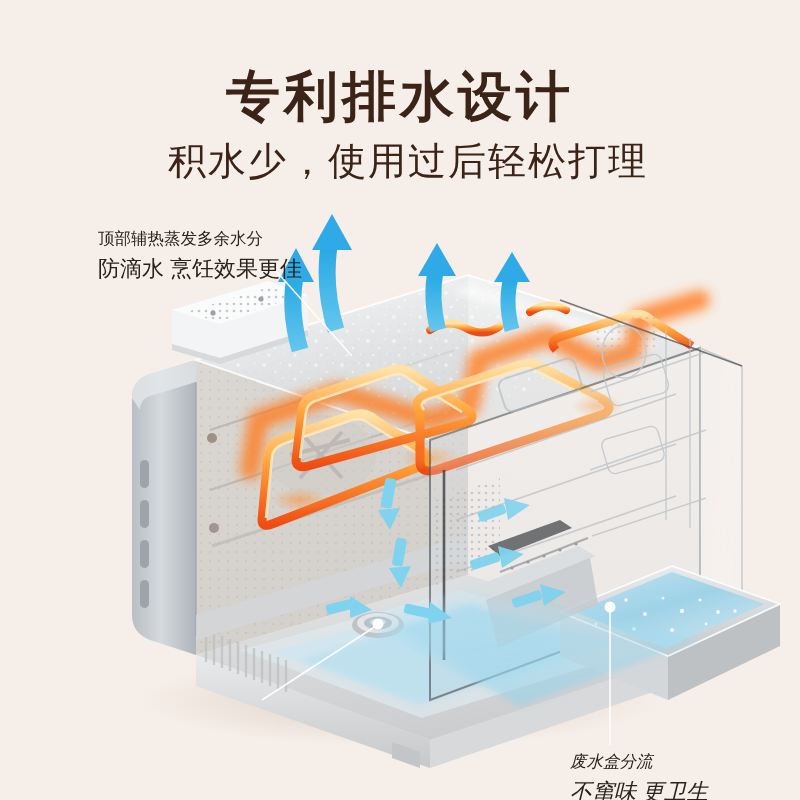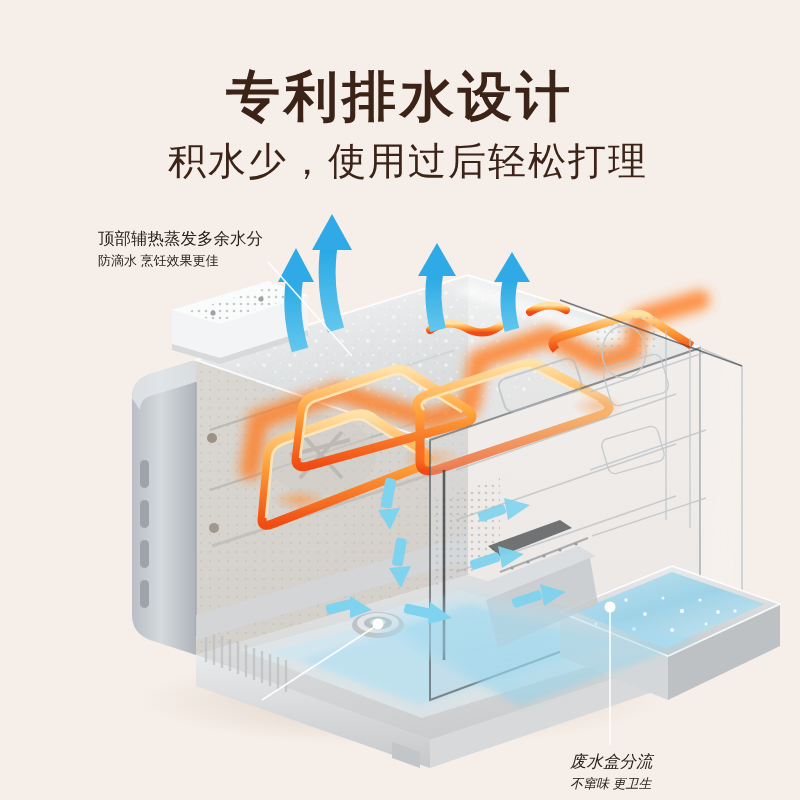--- a/index.html
+++ b/index.html
@@ -19,21 +19,21 @@
   }
   .subtitle{
     position:absolute;left:8px;top:140px;width:800px;text-align:center;
     font-size:38px;font-weight:normal;color:#3B2318;
     letter-spacing:2px;line-height:1.15;
   }
 
   
   .callout{position:absolute;color:#2A2119;line-height:1.6;white-space:nowrap;}
   .callout .l1{font-size:16.5px;display:block;}
-  .callout .l2{font-size:13px;display:block;}
+  .callout .l2{font-size:22px;display:block;}
   #callout-top{left:98px;top:225px;}
   #callout-bottom-left{left:160px;top:700px;}
   #callout-bottom-right{left:570px;top:748px;font-style:italic;}
 
   
   #scene{position:absolute;left:0;top:0;width:800px;height:800px;}
 </style>
 </head>
 <body style="background: rgb(246, 238, 232);">
 

